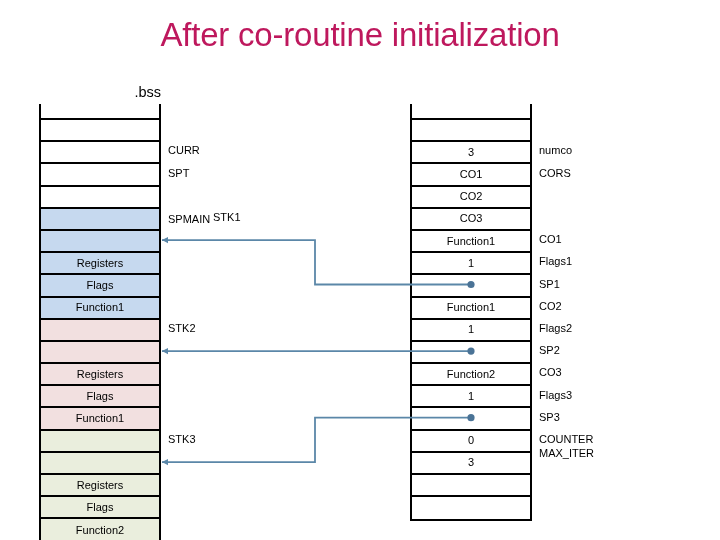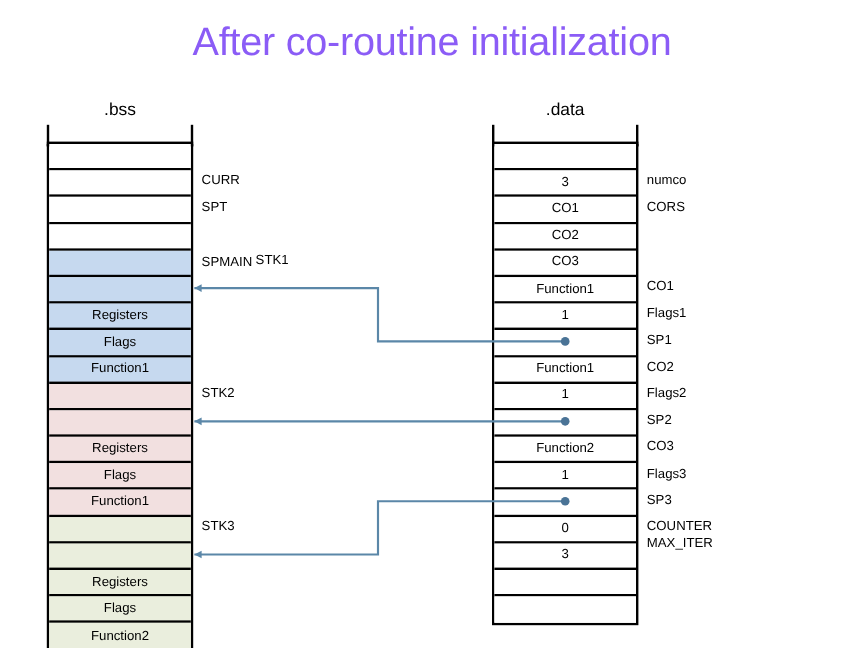--- a/index.html
+++ b/index.html
@@ -23,31 +23,31 @@
 
   
   #slide-title {
     position: absolute;
     left: 0;
     top: 16px;
     width: 720px;
     text-align: center;
     font-size: 33px;
     font-weight: normal;
-    color: #8b5cf6;
+    color: #be185d;
     letter-spacing: -0.2px;
     white-space: nowrap;
   }
 
   
   .section-caption {
     position: absolute;
     font-size: 14.5px;
     color: #000000;
-    text-align: center;
+    text-align: right;
     white-space: nowrap;
   }
   #caption-bss  { left: 39px;  top: 84px; width: 122px; }
   #caption-data { left: 410px; top: 84px; width: 122px; }
 
   
   .bracket {
     position: absolute;
     height: 18px;
     border-left: 2px solid #000;
@@ -116,21 +116,20 @@
 </head>
 <body>
 
 <div id="canvas">
 
   <div id="slide-title">After co-routine initialization</div>
 
   <div class="section-caption" id="caption-bss">.bss</div>
   <div class="bracket" id="bracket-bss"></div>
 
-  <div class="section-caption" id="caption-data">.data</div>
   <div class="bracket" id="bracket-data"></div>
 
   <div class="mem-table" id="bss-table">
       <div class="mem-row fill-white">
         <span class="cell-text"></span>
       </div>
       <div class="mem-row fill-white">
         <span class="cell-text"></span>
       </div>
       <div class="mem-row fill-white">

